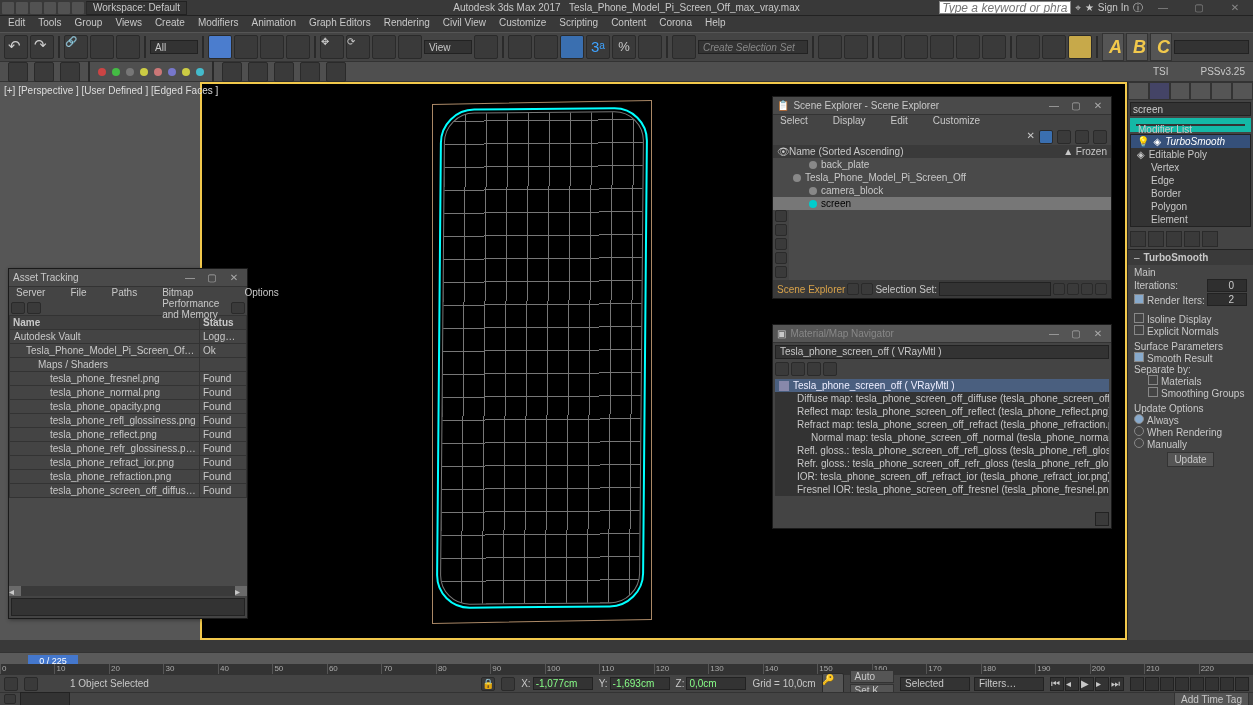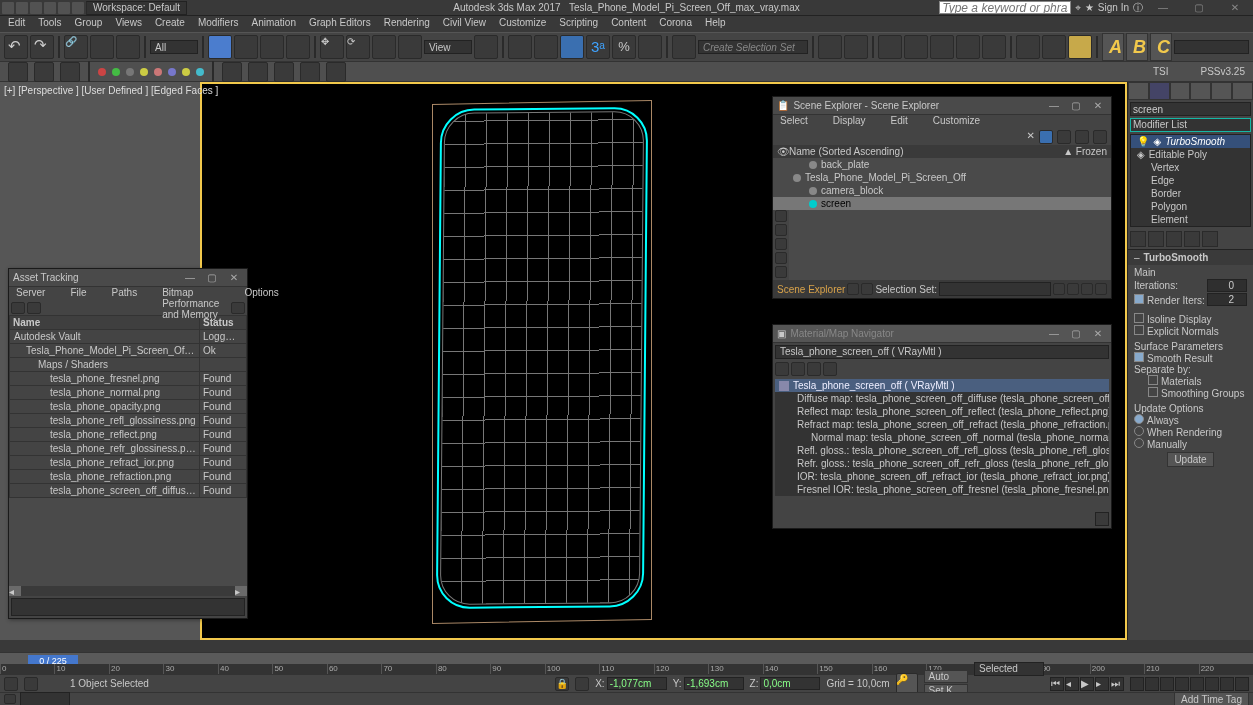--- a/index.html
+++ b/index.html
@@ -31,21 +31,21 @@
   .phone-mesh { position:absolute; left:10px; top:10px; right:10px; bottom:18px; border-radius:30px; transform:skewY(-1deg) rotateZ(0.5deg);
     background-image:
       repeating-linear-gradient(0deg, transparent 0 22px, #777 22px 23px),
       repeating-linear-gradient(90deg, transparent 0 20px, #777 20px 21px);
     border:1px solid #777; }
   .cmdpanel { width:126px; background:#444; border-left:1px solid #222; display:flex; flex-direction:column; }
   .cmdtabs { height:18px; display:flex; }
   .cmdtabs span { flex:1; background:#555; border:1px solid #333; }
   .cmdsearch { margin:2px; }
   .cmdsearch input { width:100%; background:#333; border:1px solid #222; color:#ccc; height:14px; padding:0 2px; }
-  .cmdselect { margin:0 2px; height:14px; background:#333; border:1px solid #14b8a6; padding:0 2px; }
+  .cmdselect { margin:0 2px; height:14px; background:#333; border:6px solid #14b8a6; padding:0 2px; }
   .modstack { margin:2px; background:#333; border:1px solid #222; flex:0 0 auto; }
   .modstack .row { padding:1px 6px; display:flex; align-items:center; gap:4px; }
   .modstack .row.sel { background:#35507a; color:#fff; }
   .modstack .row.sub { padding-left:20px; }
   .cmdico { display:flex; gap:2px; padding:2px; }
   .cmdico span { width:16px; height:16px; background:#3a3a3a; border:1px solid #2a2a2a; }
   .rollout { border-top:1px solid #222; }
   .rollout .head { background:#3a3a3a; padding:2px 6px; display:flex; gap:4px; }
   .rollout .body { padding:2px 6px; }
   .rollout .field { display:flex; justify-content:space-between; align-items:center; margin:1px 0; }
@@ -557,21 +557,21 @@
   <span class="coord">
       <span>Z:</span>
       <input value="0,0cm" style="">
     </span>
   <span>Grid = 10,0cm</span>
   <span class="tbbtn" style="width:22px;height:22px;background:#555">🔑</span>
   <span style="display:flex;flex-direction:column;gap:1px;">
     <span class="btn" style="padding:0 4px">Auto</span>
     <span class="btn" style="padding:0 4px">Set K…</span>
   </span>
-  <span style="display:flex;flex-direction:column;gap:16px;">
+  <span style="display:flex;flex-direction:row;gap:4px;">
     <span class="softbox" style="width:70px">Selected</span>
     <span class="softbox" style="width:70px">Filters…</span>
   </span>
   <span class="pctl">
     <span>⏮</span>
     <span>◂</span>
     <span>▶</span>
     <span>▸</span>
     <span>⏭</span>
   </span>

